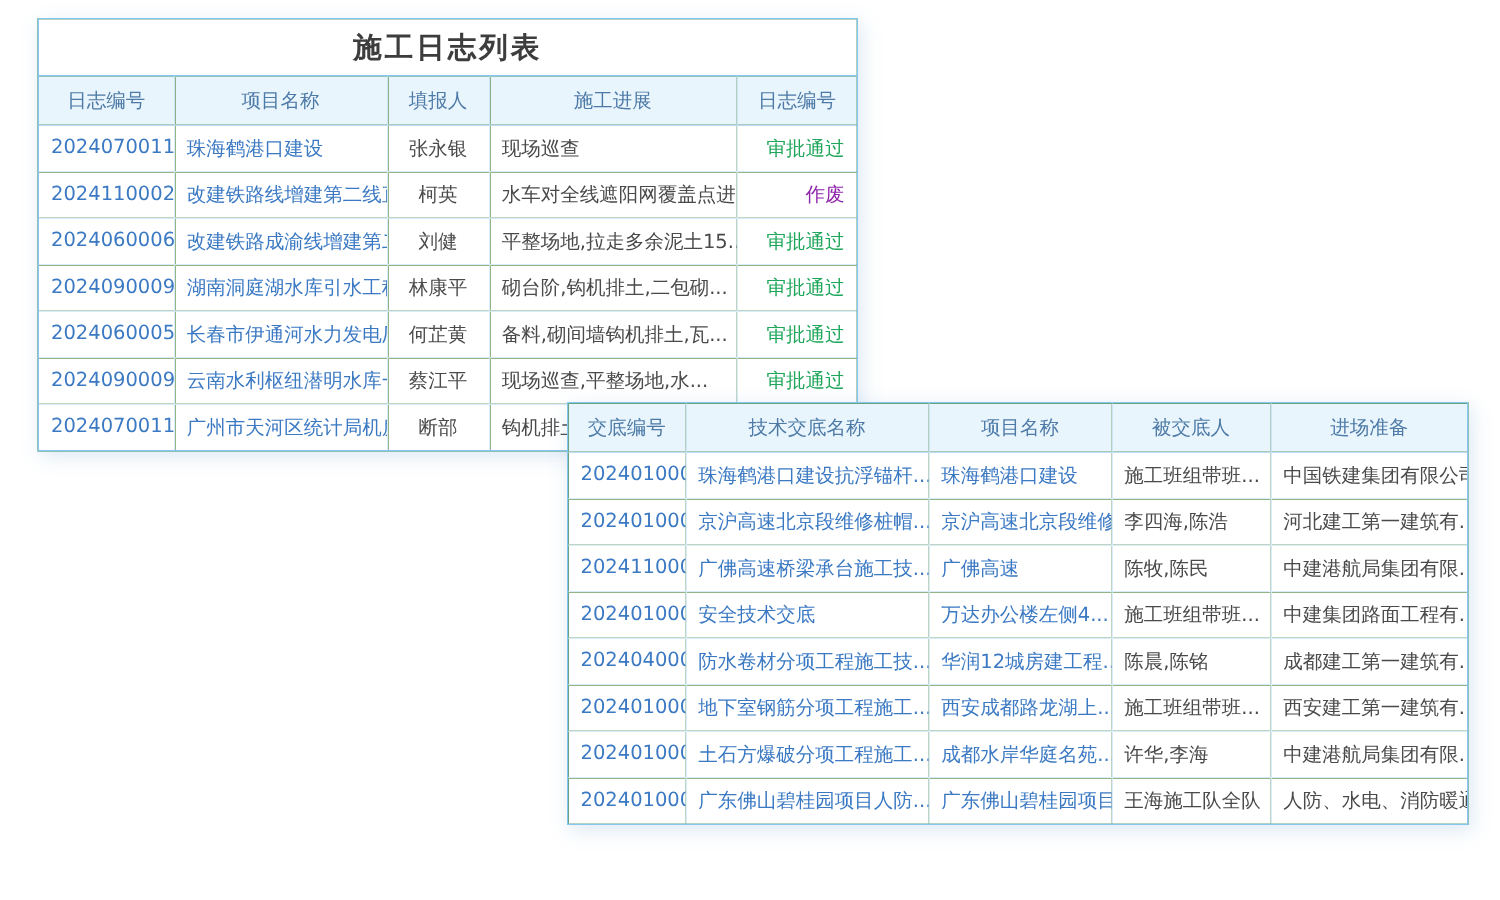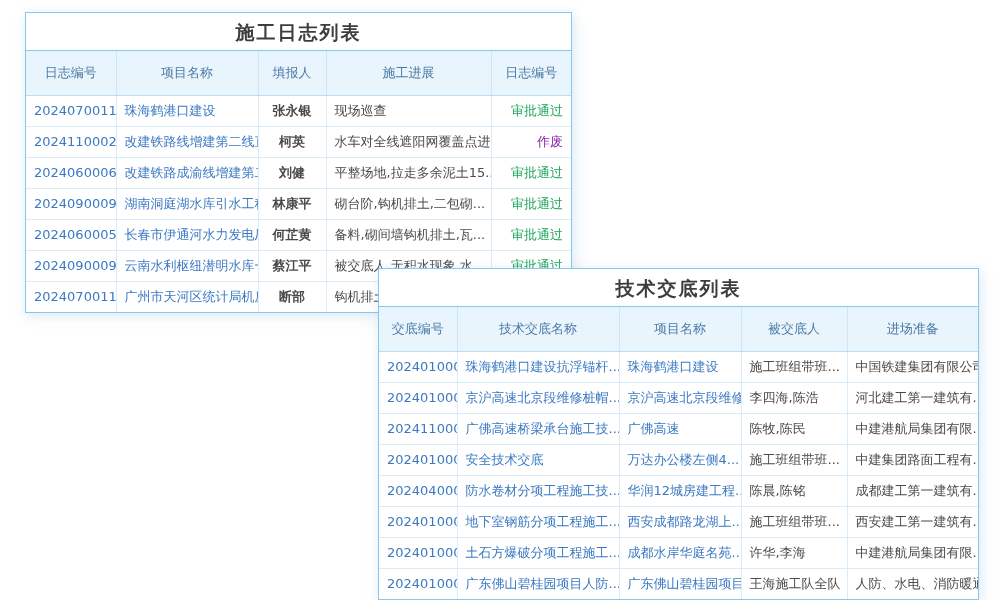--- a/index.html
+++ b/index.html
@@ -22,21 +22,21 @@
     height:38px; line-height:38px;
     text-align:center;
     font-size:19px; font-weight:bold;
     letter-spacing:2px;
     color:var(--title-text,#3d3d3d);
     background:#ffffff;
     border-bottom:1px solid var(--panel-border,#85c7ee);
   }
   table { width:100%; border-collapse:collapse; table-layout:fixed; }
   th {
-    height:44px;
+    height:32px;
     background:var(--header-bg,#e9f5fd);
     color:var(--header-text,#4d7aa6);
     font-size:13px; font-weight:normal;
     text-align:center;
     border-right:1px solid #cde6f7;
     border-bottom:1px solid #bcdcf2;
     white-space:nowrap; overflow:hidden;
     padding:0 4px;
   }
   td {
@@ -52,21 +52,21 @@
   th:last-child, td:last-child { border-right:none; }
   tbody tr:last-child td { border-bottom:none; }
   .cell-kind-link { color:var(--link,#3b79c3); cursor:pointer; }
   .cell-kind-status { text-align:center; }
   .status-approved { color:var(--status-approved,#1ea65a); }
   .status-voided   { color:var(--status-voided,#8e24aa); }
 
   
   .panel-log td:nth-child(1) { text-align:left; }
   .panel-log td:nth-child(2) { text-align:left; }
-  .panel-log td:nth-child(3) { text-align:center;font-weight:bold; }
+  .panel-log td:nth-child(3) { text-align:center; }
   .panel-log td:nth-child(4) { text-align:left; }
   .panel-log td:nth-child(5) { text-align:right; }
 
   
   .panel-disc td:nth-child(1) { text-align:center; }
   .panel-disc td:nth-child(2) { text-align:left; }
   .panel-disc td:nth-child(3) { text-align:left; }
   .panel-disc td:nth-child(4) { }
   .panel-disc td:nth-child(5) { text-align:center; }
 </style>
@@ -125,36 +125,35 @@
           <td class="cell-kind-link">2024060005</td>
           <td class="cell-kind-link">长春市伊通河水力发电厂...</td>
           <td class="cell-kind-text">何芷黄</td>
           <td class="cell-kind-text">备料,砌间墙钩机排土,瓦...</td>
           <td class="cell-kind-status status-approved">审批通过</td>
         </tr>
         <tr>
           <td class="cell-kind-link">2024090009</td>
           <td class="cell-kind-link">云南水利枢纽潜明水库一...</td>
           <td class="cell-kind-text">蔡江平</td>
-          <td class="cell-kind-text">被交底人,无积水现象,水...</td>
+          <td class="cell-kind-text">现场巡查,平整场地,水...</td>
           <td class="cell-kind-status status-approved">审批通过</td>
         </tr>
         <tr>
           <td class="cell-kind-link">2024070011</td>
           <td class="cell-kind-link">广州市天河区统计局机房...</td>
           <td class="cell-kind-text">断部</td>
           <td class="cell-kind-text">钩机排土</td>
           <td class="cell-kind-status"></td>
         </tr>
       </tbody>
   </table>
 </div>
 
 <div class="panel panel-disc">
-  <div class="panel-title">技术交底列表</div>
   <table>
     <colgroup>
       <col style="width:78px">
         <col style="width:162px">
         <col style="width:122px">
         <col style="width:106px">
         <col style="width:131px">
     </colgroup>
     <thead>
       <tr>

